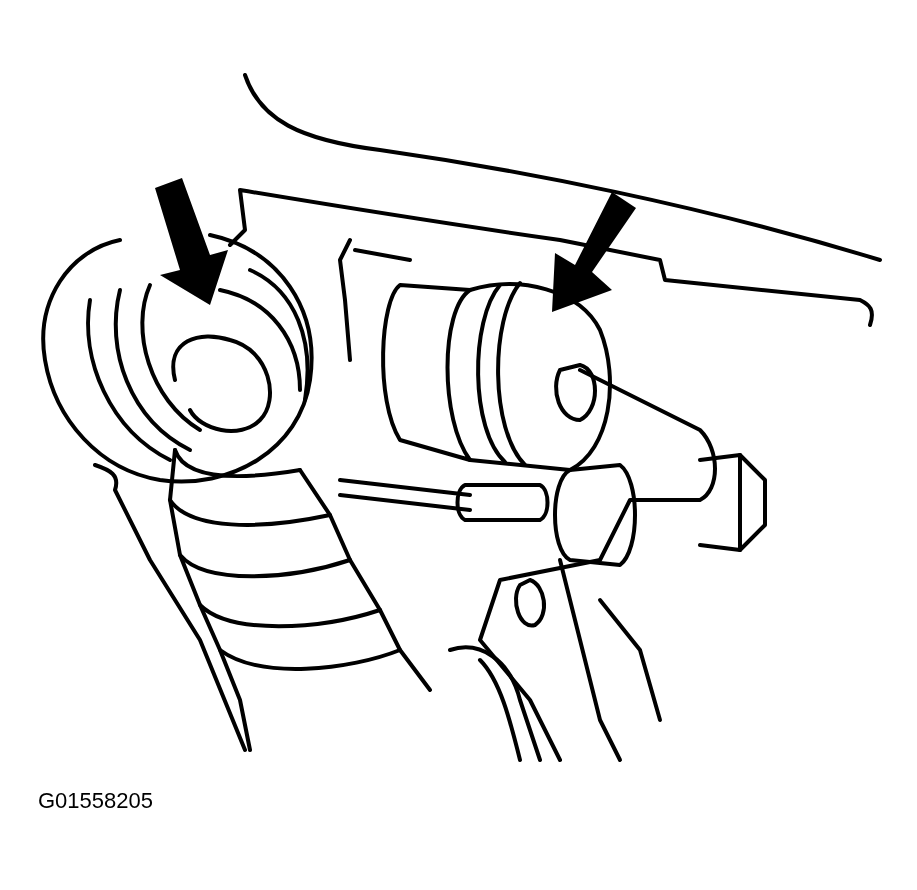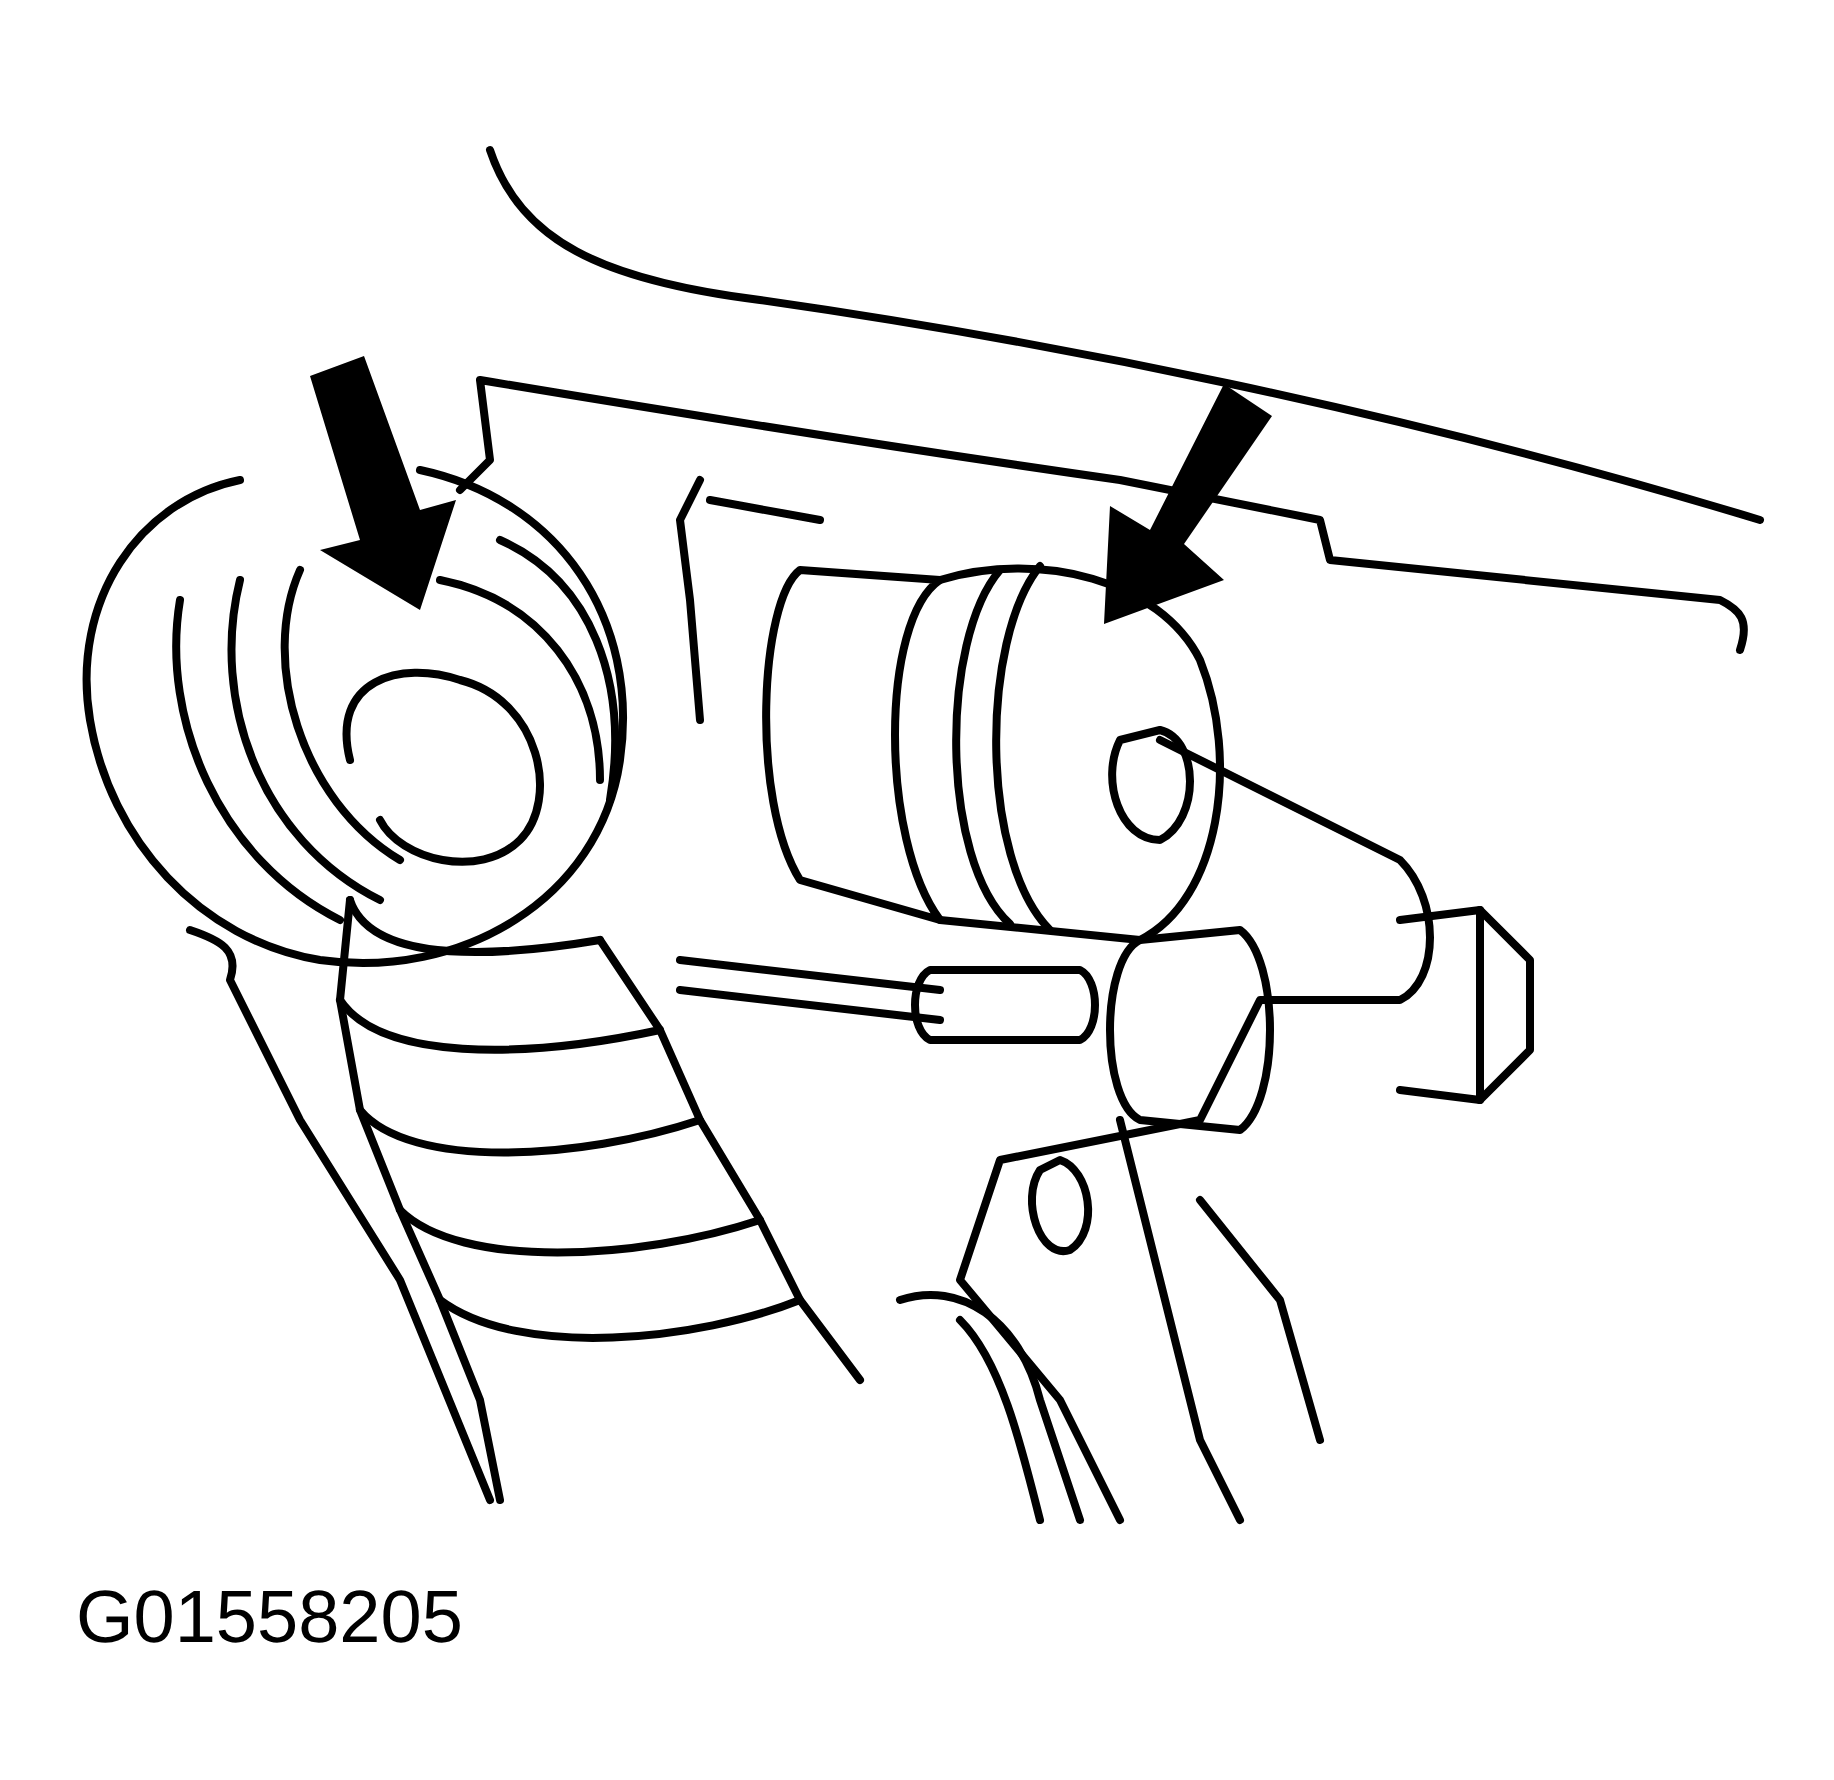--- a/index.html
+++ b/index.html
@@ -1,18 +1,18 @@
 <!DOCTYPE html>
 <html><head>
   <meta charset="utf-8">
   <style>
     html, body { margin: 0; padding: 0; background: #ffffff; }
     body { width: 917px; height: 890px; position: relative; overflow: hidden; font-family: "Liberation Sans", sans-serif; }
     #figure { position: absolute; left: 0; top: 0; width: 917px; height: 890px; }
-    .caption { position: absolute; left: 38px; top: 788px; font-family: "Liberation Sans", sans-serif; font-size: 37px; color: #000; letter-spacing: 0px; }
+    .caption { position: absolute; left: 38px; top: 788px; font-family: "Liberation Sans", sans-serif; font-size: 22px; color: #000; letter-spacing: 0px; }
   </style>
 </head>
 <body>
 
 <svg id="figure" viewBox="0 0 917 890" xmlns="http://www.w3.org/2000/svg">
   <g fill="none" stroke="#000" stroke-width="4" stroke-linecap="round" stroke-linejoin="round">
 
     <path d="M245 75 C260 120 300 140 380 150 C520 170 700 205 880 260"></path>
     <path d="M240 190 L245 230 L230 245 M240 190 C300 200 420 220 560 240 L660 260 L665 280 L860 300 C870 305 875 310 870 325"></path>
 

